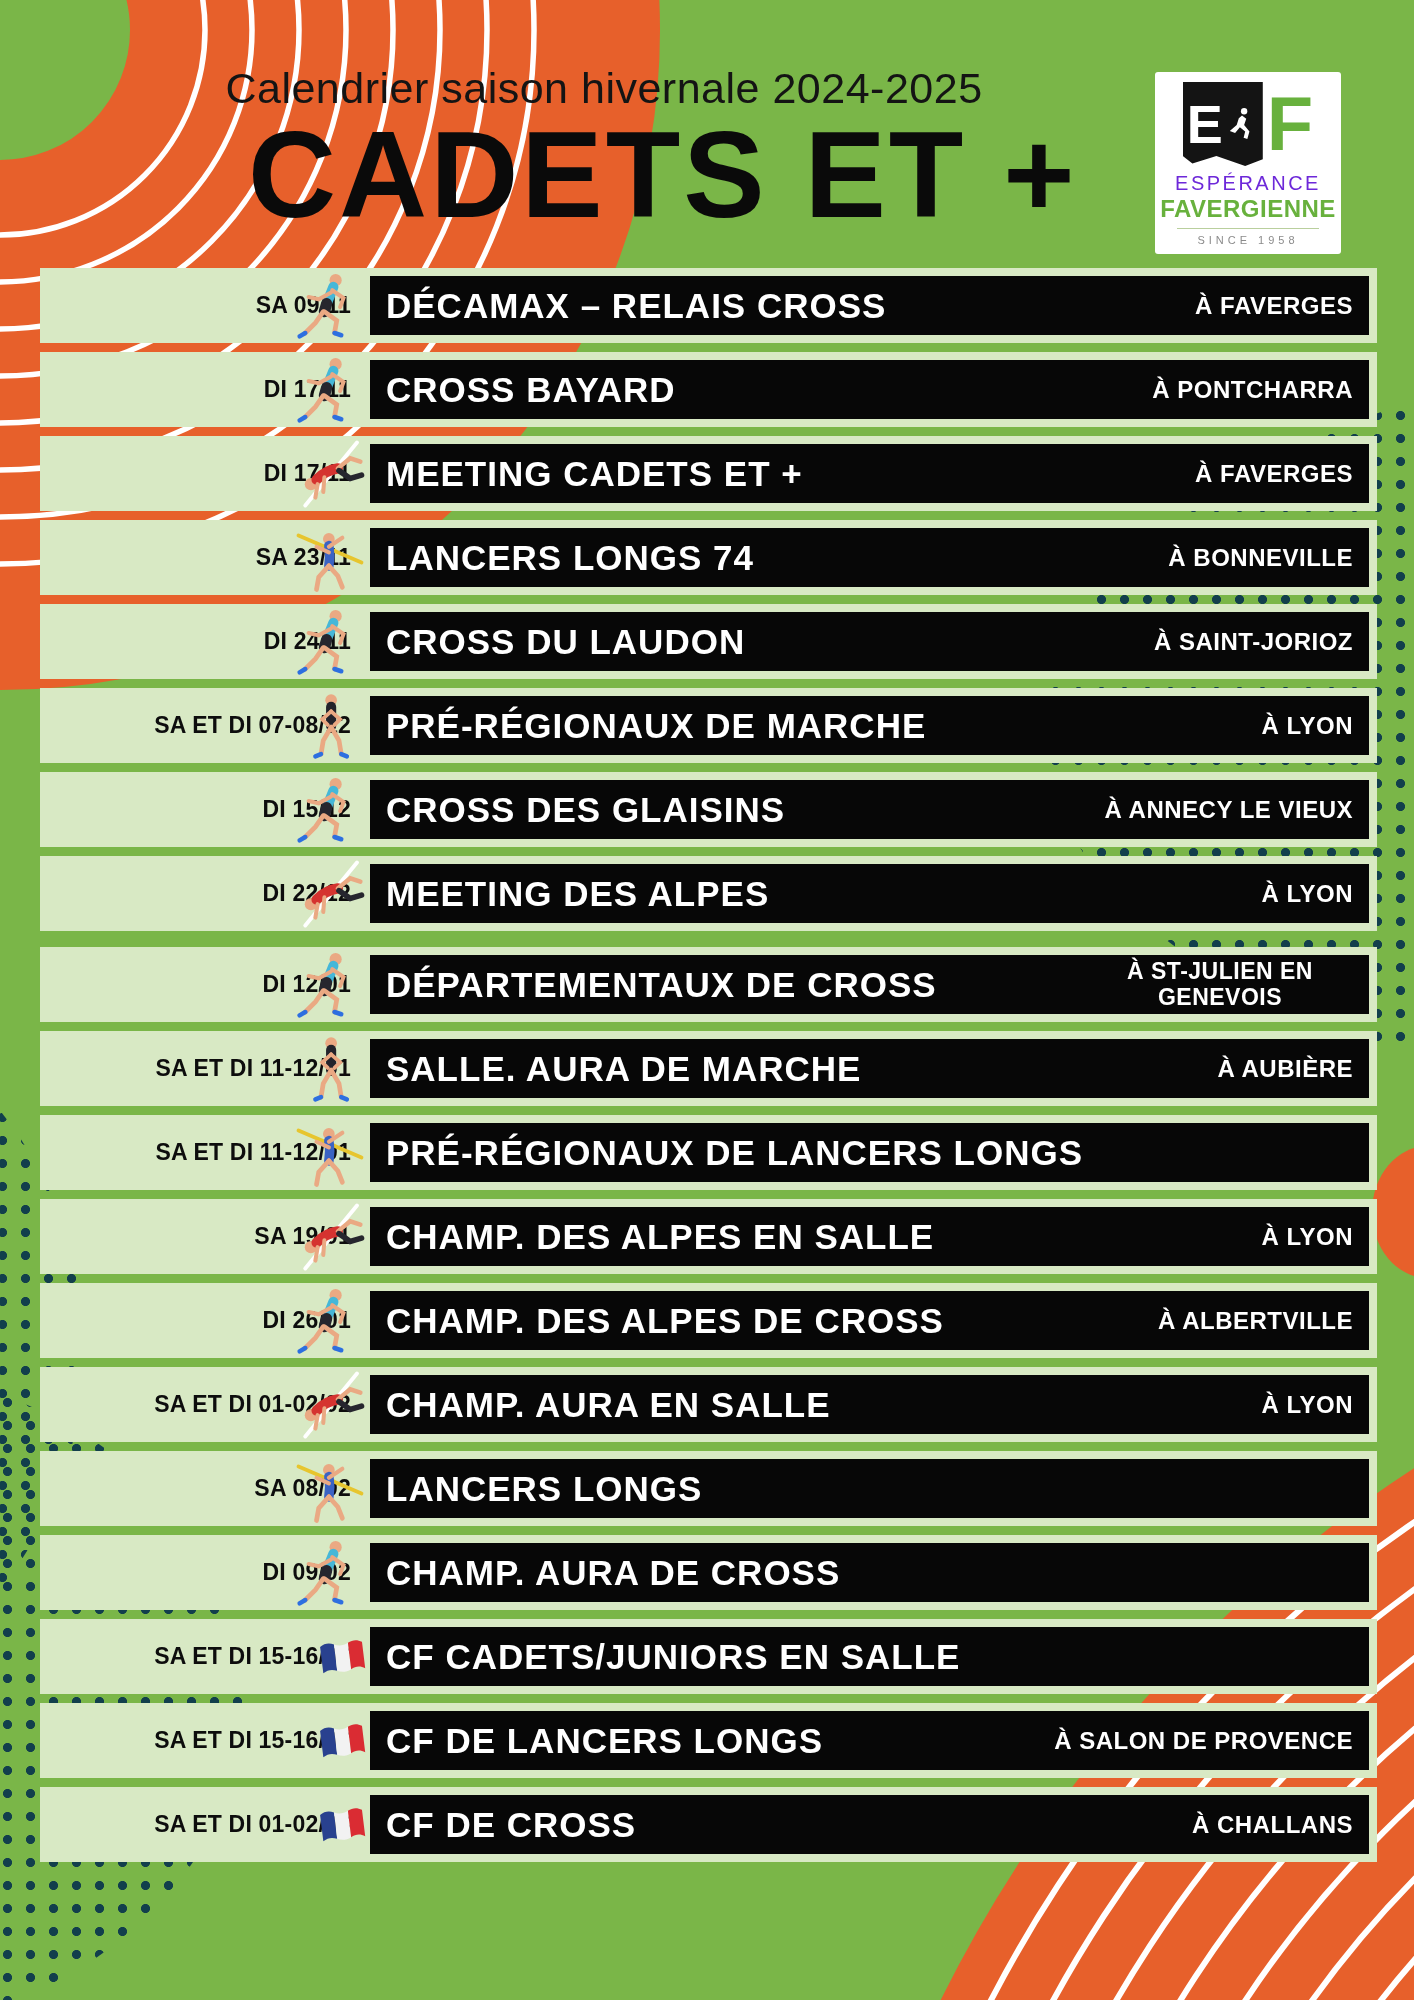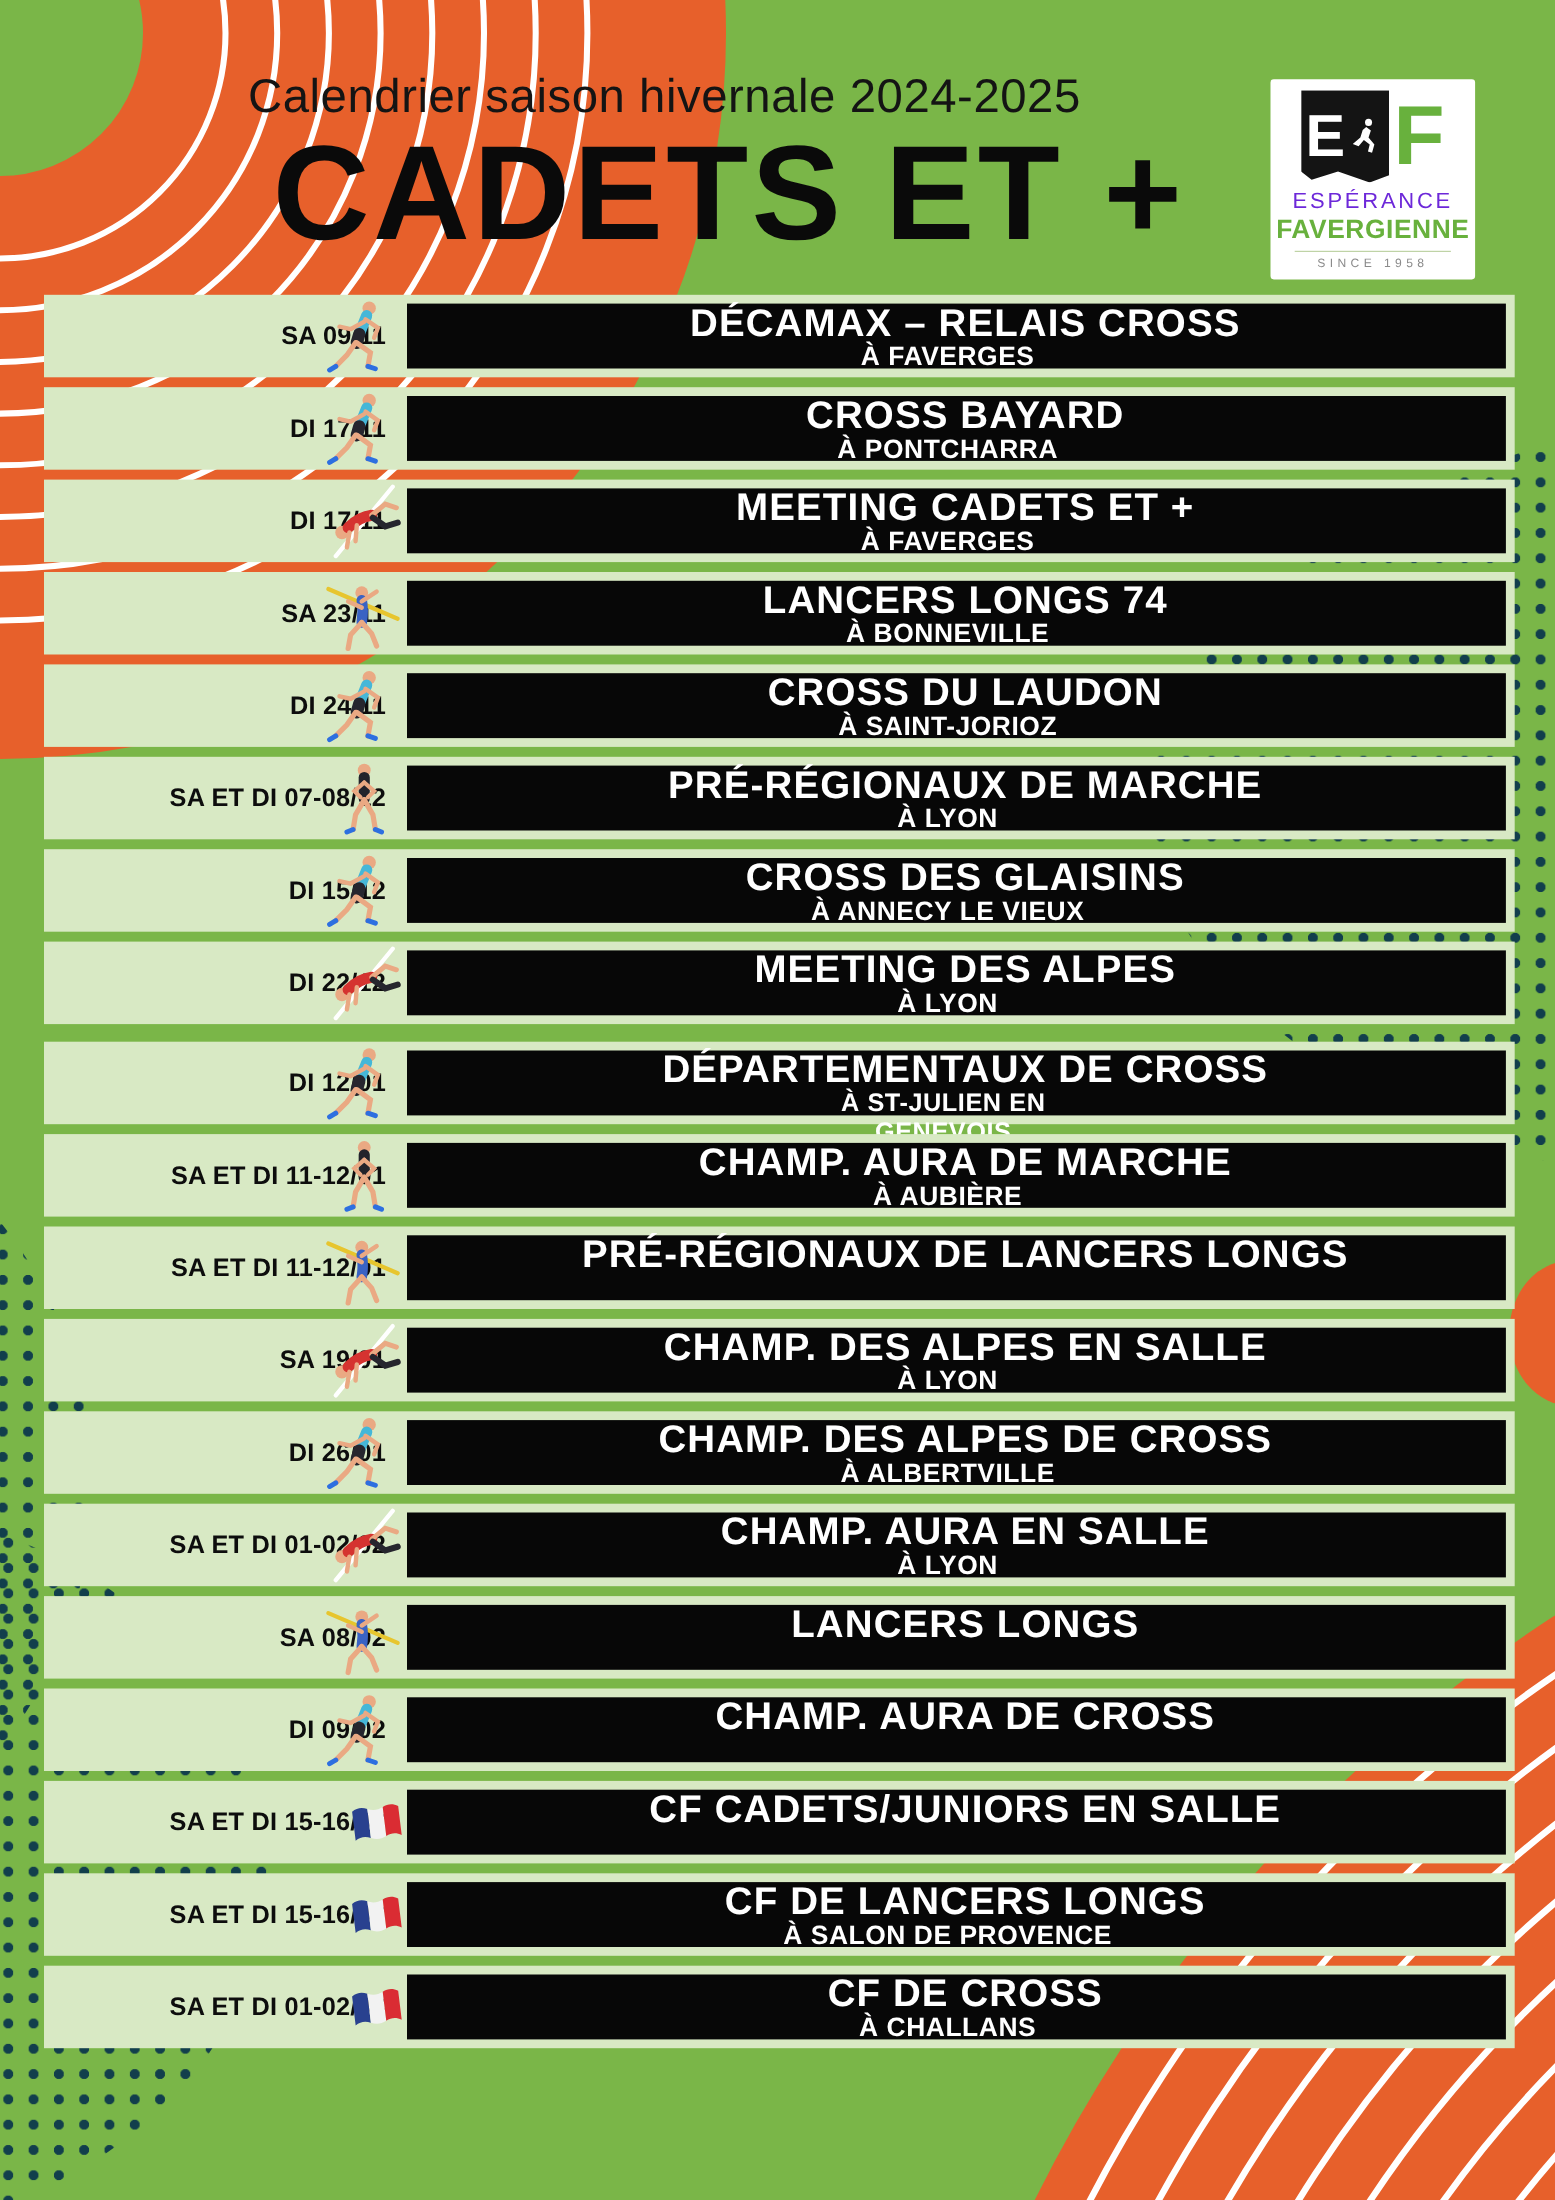--- a/index.html
+++ b/index.html
@@ -60,21 +60,21 @@
     font-weight:bold;font-size:23px;color:#0d0d0d;letter-spacing:0.2px;white-space:nowrap;
   }
   .athlete-icon{
     position:absolute;left:254px;top:50%;transform:translateY(-50%);
     width:72px;height:74px;z-index:2;
   }
   .athlete-icon.flag-size{width:50px;height:50px;left:276px;}
   .athlete-icon svg{width:100%;height:100%;}
   .row-bar{
     position:absolute;left:330px;right:8px;top:8px;bottom:8px;background:var(--bar);
-    display:flex;align-items:center;flex-direction:column;
+    display:flex;align-items:center;
   }
   .row-event{
     color:#ffffff;font-weight:bold;font-size:35px;letter-spacing:1px;
     padding-left:16px;white-space:nowrap;flex:1;line-height:1;
   }
   .row-loc{
     color:#ffffff;font-weight:bold;font-size:24px;letter-spacing:0.5px;
     padding-right:16px;white-space:nowrap;text-align:center;
   }
   .row-loc.wrap{white-space:normal;width:250px;font-size:23px;line-height:1.12;text-align:center;padding-right:24px;}
@@ -276,21 +276,21 @@
         <div class="row-event">DÉPARTEMENTAUX DE CROSS</div>
         <div class="row-loc wrap">À ST-JULIEN EN GENEVOIS</div>
       </div>
     </div>
     <div class="row" style="top: 1031px;">
       <div class="row-date">SA ET DI 11-12/01</div>
       <span class="athlete-icon"><svg viewBox="0 0 64 64">
           <use href="#sym-walker" xlink:href="#sym-walker"></use>
         </svg></span>
       <div class="row-bar">
-        <div class="row-event">CHAMP. AURA DE MARCHE</div>
+        <div class="row-event">SALLE. AURA DE MARCHE</div>
         <div class="row-loc">À AUBIÈRE</div>
       </div>
     </div>
     <div class="row" style="top: 1115px;">
       <div class="row-date">SA ET DI 11-12/01</div>
       <span class="athlete-icon"><svg viewBox="0 0 64 64">
           <use href="#sym-javelin" xlink:href="#sym-javelin"></use>
         </svg></span>
       <div class="row-bar">
         <div class="row-event">PRÉ-RÉGIONAUX DE LANCERS LONGS</div>

